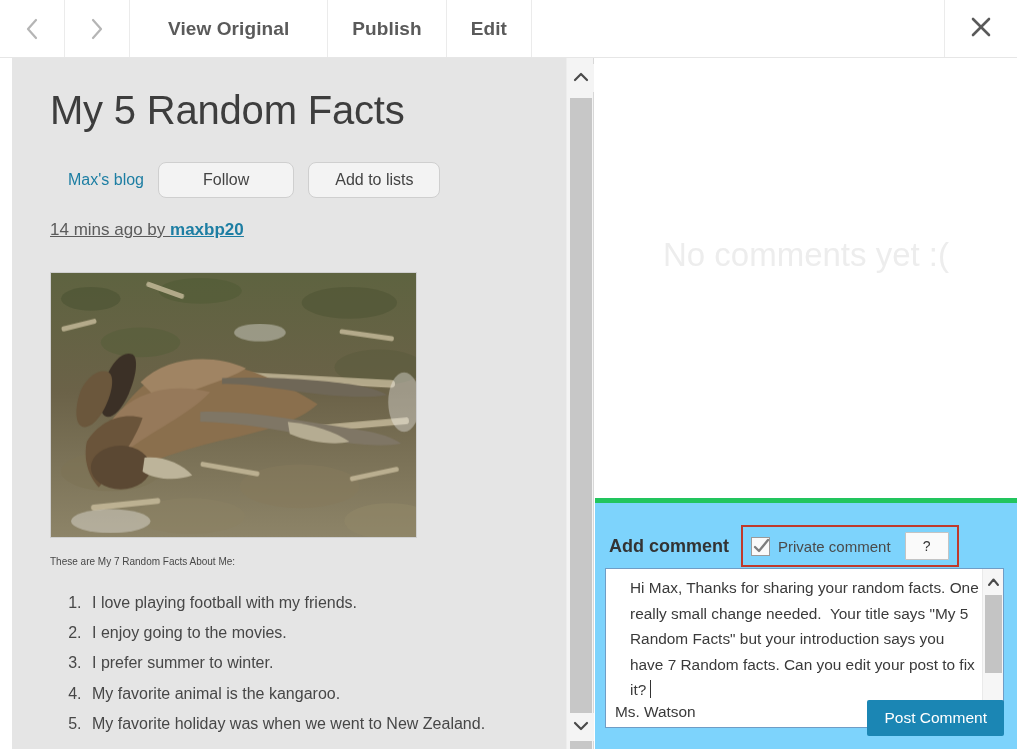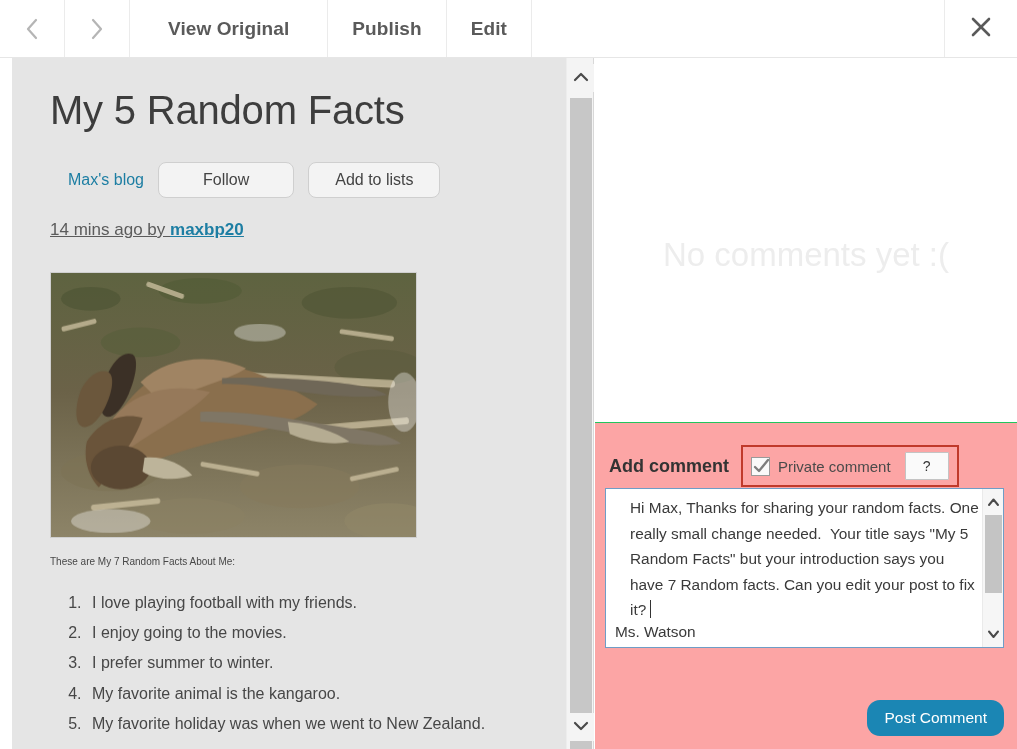--- a/index.html
+++ b/index.html
@@ -151,23 +151,23 @@
   }
   .no-comments {
     position: absolute; left: 0; right: 0; top: 178px;
     text-align: center;
     font-size: 33px;
     color: #ededed;
     white-space: nowrap;
   }
   .add-area {
     position: absolute; left: 0; bottom: 0;
-    width: 422px; height: 327px;
-    background: #fca5a5;
-    border-top: 1px solid #22c55e;
+    width: 422px; height: 251px;
+    background: #7dd3fc;
+    border-top: 5px solid #22c55e;
   }
   .add-head {
     position: absolute; left: 14px; top: 22px;
     display: flex; align-items: center; gap: 0;
   }
   .add-label {
     font-size: 18px; font-weight: bold; color: #333;
     margin-right: 12px;
   }
   .redbox {
@@ -238,21 +238,21 @@
     position: absolute; left: 2px; top: 26px;
     width: 17px; height: 78px;
     background: #c4c4c4;
   }
   .post-btn {
     position: absolute; right: 13px; bottom: 13px;
     background: #1b86b4;
     color: #ffffff;
     font-size: 15.5px;
     border: none;
-    border-radius: 13px;
+    border-radius: 2px;
     padding: 9px 17px;
     cursor: pointer;
     font-family: "Liberation Sans", sans-serif;
   }
 </style>
 </head>
 <body>
 
 <div class="app">
 

